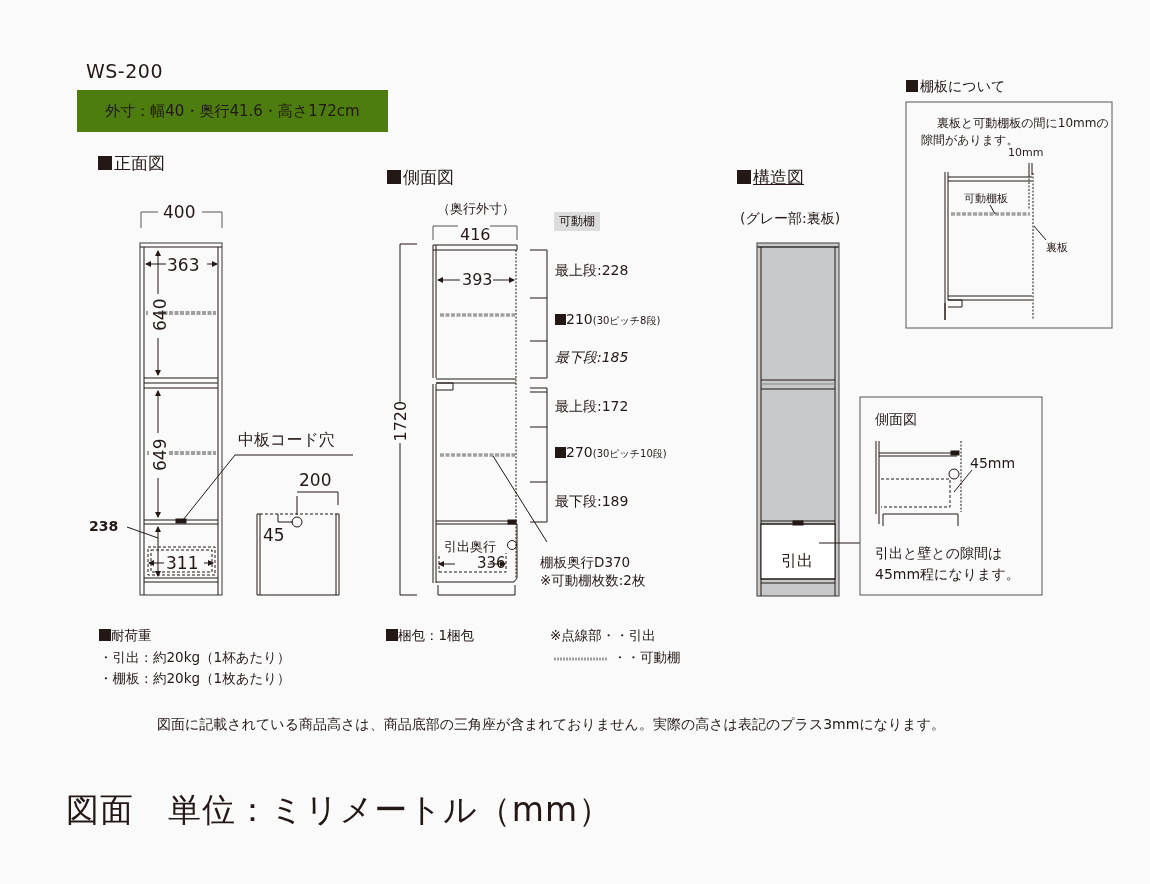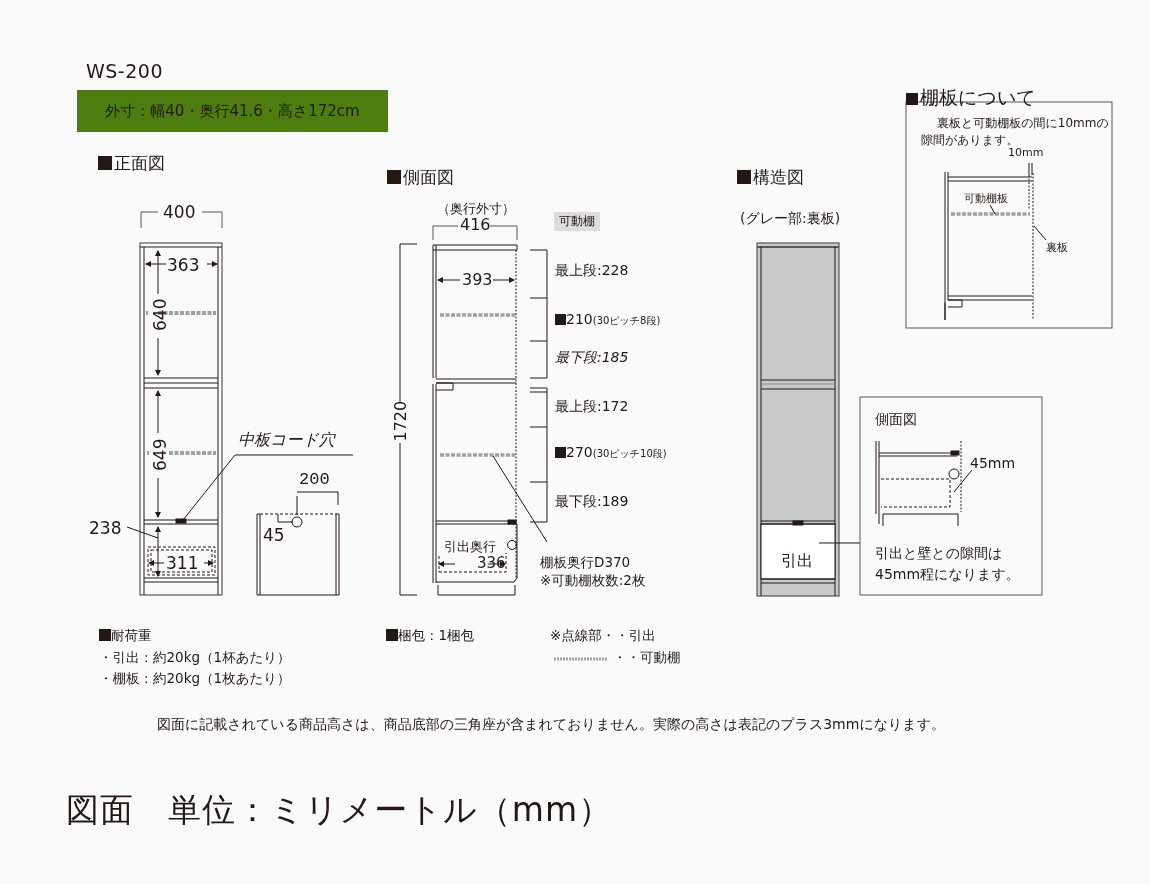--- a/index.html
+++ b/index.html
@@ -195,60 +195,60 @@
 <div class="abs model">WS-200</div>
 <div class="abs spec-box">外寸：幅40・奥行41.6・高さ172cm</div>
 
 <div class="abs sec-title" style="left:78px;top:152px;margin-left:20px;">
   <span class="sq"></span><span>正面図</span>
 </div>
 <div class="abs lbl" style="left:163px;top:202px;font-size:17px;">400</div>
 <div class="abs lbl" style="left:167px;top:255px;font-size:17px;">363</div>
 <div class="abs lbl vtext" style="left:145px;top:306px;font-size:17px;width:30px;text-align:center;">640</div>
 <div class="abs lbl vtext" style="left:145px;top:446px;font-size:17px;width:30px;text-align:center;">649</div>
-<div class="abs lbl" style="left:89px;top:518px;font-size:17px;">238</div>
+<div class="abs lbl" style="left:89px;top:518px;font-size:14px;font-weight:bold;">238</div>
 <div class="abs lbl" style="left:166px;top:553px;font-size:17px;">311</div>
-<div class="abs lbl" style="left:238px;top:430px;font-size:16px;font-style:italic;">中板コード穴</div>
-<div class="abs lbl" style="left:299px;top:470px;font-size:17px;font-family:Liberation Mono, monospace;">200</div>
+<div class="abs lbl" style="left:238px;top:430px;font-size:16px;">中板コード穴</div>
+<div class="abs lbl" style="left:299px;top:470px;font-size:17px;">200</div>
 <div class="abs lbl" style="left:263px;top:525px;font-size:17px;">45</div>
 
 <div class="abs sec-title" style="left:387px;top:166px;">
   <span class="sq"></span><span>側面図</span>
 </div>
 <div class="abs lbl" style="left:437px;top:200px;font-size:13px;">（奥行外寸）</div>
-<div class="abs lbl" style="left:460px;top:215px;font-size:16px;">416</div>
+<div class="abs lbl" style="left:460px;top:225px;font-size:16px;">416</div>
 <div class="abs tag" style="left:554px;top:212px;">可動棚</div>
 <div class="abs lbl" style="left:462px;top:270px;font-size:16px;">393</div>
 <div class="abs lbl vtext" style="left:380px;top:412px;font-size:16px;width:40px;text-align:center;">1720</div>
 <div class="abs lbl" style="left:555px;top:262px;">最上段:228</div>
 <div class="abs lbl" style="left:555px;top:311px;">
   <span class="sq" style="display:inline-block;width:11px;height:11px;background:#231815;vertical-align:-1px;"></span><span>210</span><span class="lbl-sm" style="font-size:10px;">(30ピッチ8段)</span>
 </div>
 <div class="abs lbl" style="left:555px;top:349px;font-style:italic;">最下段:185</div>
 <div class="abs lbl" style="left:555px;top:398px;">最上段:172</div>
 <div class="abs lbl" style="left:555px;top:444px;">
   <span class="sq" style="display:inline-block;width:11px;height:11px;background:#231815;vertical-align:-1px;"></span><span>270</span><span class="lbl-sm" style="font-size:10px;">(30ピッチ10段)</span>
 </div>
 <div class="abs lbl" style="left:555px;top:493px;">最下段:189</div>
 <div class="abs lbl" style="left:444px;top:538px;font-size:13px;">引出奥行</div>
 <div class="abs lbl" style="left:457px;top:554px;font-size:15px;margin-left:20px;">336</div>
 <div class="abs lbl" style="left:540px;top:554px;font-size:13.5px;">棚板奥行D370</div>
 <div class="abs lbl" style="left:540px;top:572px;font-size:13.5px;">※可動棚枚数:2枚</div>
 
-<div class="abs sec-title" style="left:737px;top:166px;">
+<div class="abs sec-title" style="left:737px;top:166px;text-decoration:underline;">
   <span class="sq"></span><span>構造図</span>
 </div>
 <div class="abs lbl" style="left:740px;top:210px;font-size:14px;">(グレー部:裏板)</div>
 <div class="abs lbl" style="left:781px;top:551px;font-size:16px;">引出</div>
 <div class="abs lbl" style="left:875px;top:411px;">側面図</div>
 <div class="abs lbl" style="left:970px;top:455px;">45mm</div>
 <div class="abs lbl" style="left:875px;top:545px;">引出と壁との隙間は</div>
 <div class="abs lbl" style="left:875px;top:566px;">45mm程になります。</div>
 
-<div class="abs sec-title" style="left:906px;top:85px;font-size:19px;">
+<div class="abs sec-title" style="left:906px;top:78px;font-size:14px;">
   <span class="sq" style="width:12px;height:12px;"></span><span>棚板について</span>
 </div>
 <div class="abs lbl-sm" style="left:921px;top:115px;margin-left:16px;">裏板と可動棚板の間に10mmの</div>
 <div class="abs lbl-sm" style="left:921px;top:132px;">隙間があります。</div>
 <div class="abs lbl-sm" style="left:1008px;top:146px;font-size:11px;">10mm</div>
 <div class="abs lbl-sm" style="left:964px;top:191px;font-size:11px;">可動棚板</div>
 <div class="abs lbl-sm" style="left:1046px;top:240px;font-size:11px;">裏板</div>
 
 <div class="abs note-line" style="left:99px;top:627px;">
   <span style="display:inline-block;width:12px;height:12px;background:#231815;vertical-align:-1px;"></span><span>耐荷重</span>

